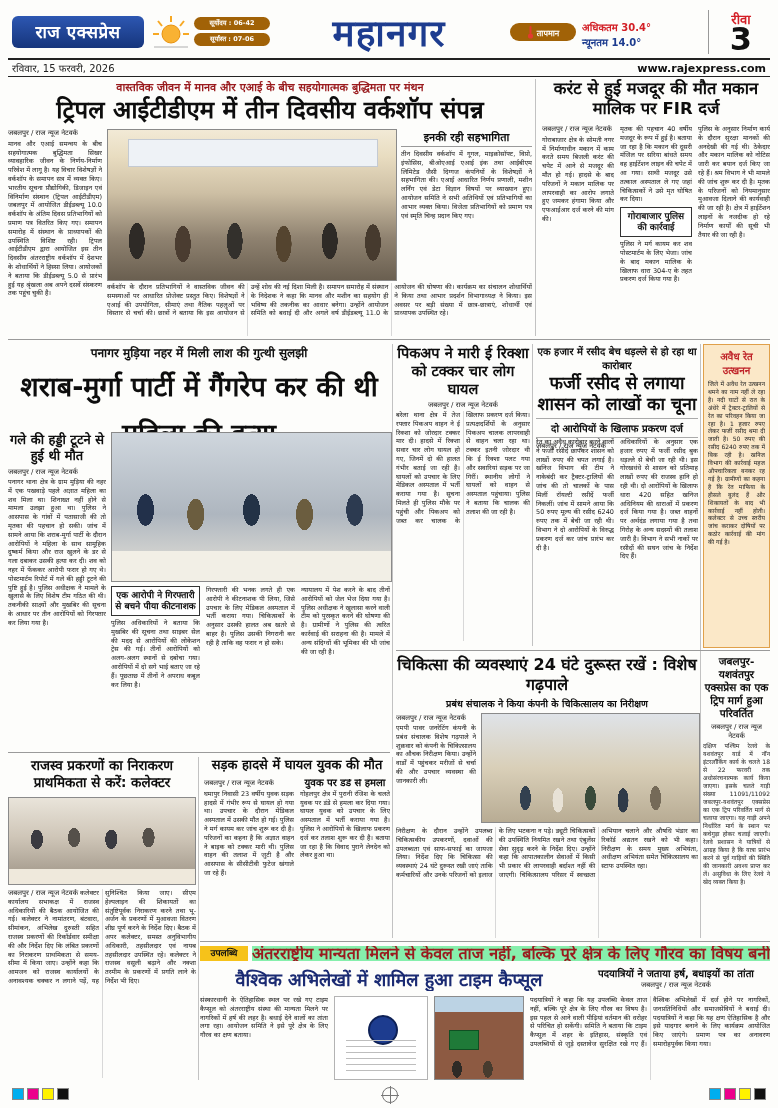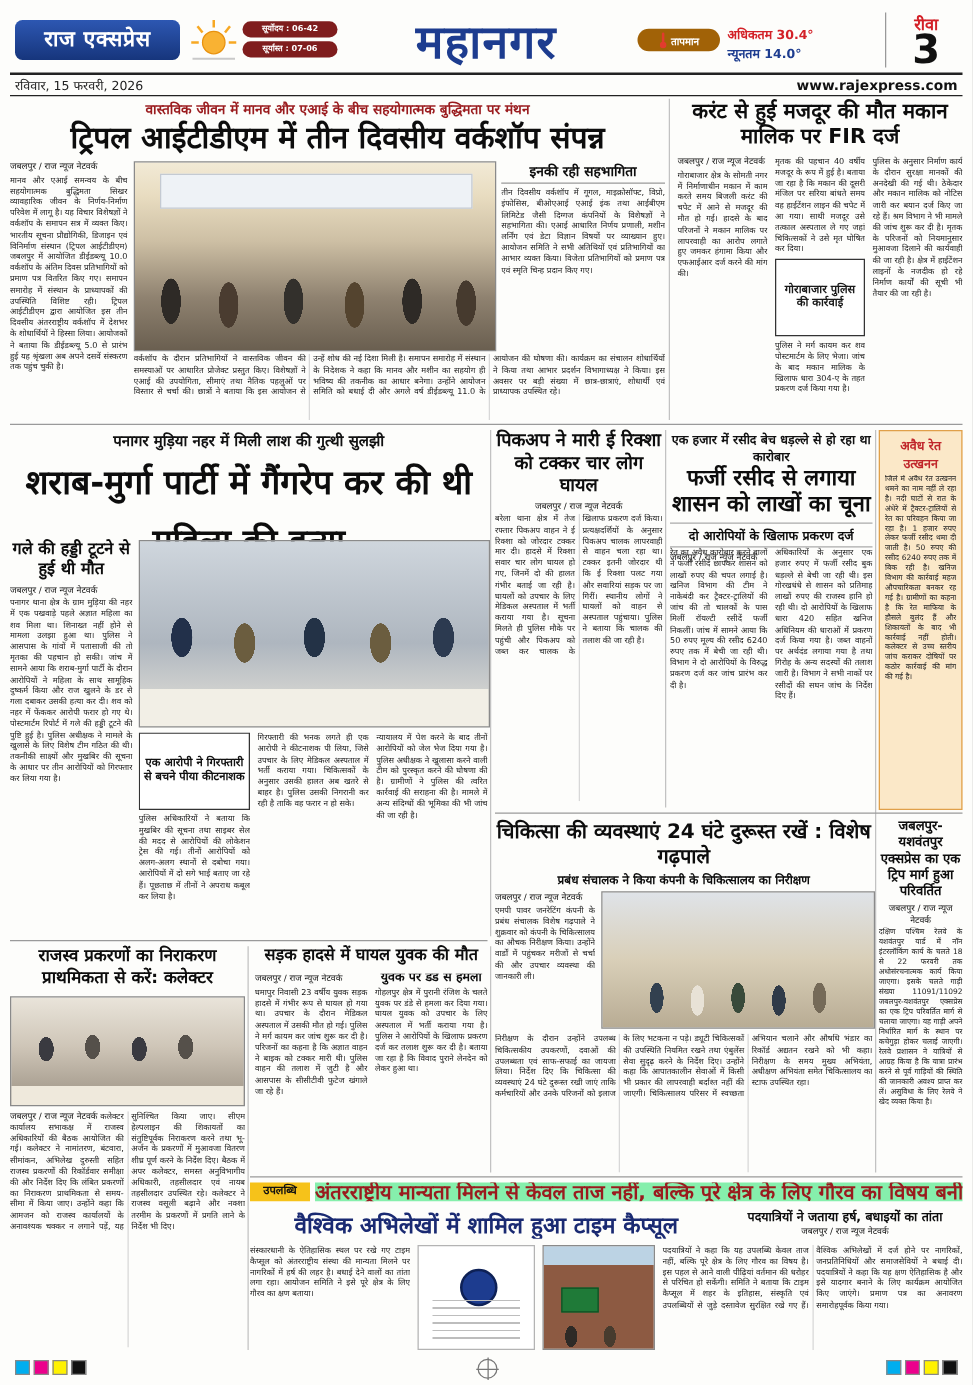--- a/index.html
+++ b/index.html
@@ -4,21 +4,21 @@
 <style>
   html,body{margin:0;padding:0;background:#dcdcdc;}
   .page{position:relative;width:778px;height:1108px;margin:0 auto;background:#fdfdfb;
         font-family:"DejaVu Sans","Liberation Sans",sans-serif;color:#111;overflow:hidden;}
   .abs{position:absolute;}
   
   .logo-box{left:12px;top:16px;width:132px;height:32px;border-radius:6px;
     background:linear-gradient(180deg,#2d57b2 0%,#16357c 100%);color:#fff;font-weight:bold;
     font-size:17px;line-height:32px;text-align:center;letter-spacing:.5px;}
   .sun-wrap{left:150px;top:14px;width:42px;height:38px;}
-  .sun-pill{left:194px;width:76px;height:13px;background:#7f1d1d;color:#fff;border-radius:7px;
+  .sun-pill{left:194px;width:76px;height:13px;background:#a16207;color:#fff;border-radius:7px;
     font-size:6.5px;font-weight:bold;text-align:center;line-height:13px;}
   .paper-title{left:239px;top:6px;width:300px;text-align:center;font-size:37px;font-weight:bold;
     color:#1d3c8f;letter-spacing:1px;}
   .temp-pill{left:510px;top:23px;width:66px;height:18px;background:#a16207;color:#fff;border-radius:9px;
     font-size:8px;font-weight:bold;display:flex;align-items:center;justify-content:center;gap:3px;}
   .temp-max{left:582px;top:20px;font-size:10px;font-weight:bold;color:#d32027;}
   .temp-min{left:582px;top:35px;font-size:10px;font-weight:bold;color:#1d3c8f;}
   .mast-div{left:708px;top:10px;width:1px;height:44px;background:#999;}
   .edition{left:712px;top:10px;width:58px;text-align:center;font-size:13px;font-weight:bold;color:#d32027;}
   .page-num{left:712px;top:20px;width:58px;text-align:center;font-size:32px;font-weight:bold;color:#111;}
@@ -30,21 +30,21 @@
   
   .kicker{font-weight:bold;text-align:center;}
   .kicker-red{color:#9a1b1e;}
   .headline{font-weight:bold;text-align:center;color:#0d0d0d;}
   .byline{font-size:7px;font-weight:normal;color:#111;margin-bottom:2px;}
   .body-text{font-size:6.5px;line-height:8.8px;text-align:justify;color:#1a1a1a;overflow:hidden;}
   .cols2{column-count:2;column-gap:6px;column-rule:1px solid #d8d8d8;}
   .cols3{column-count:3;column-gap:6px;column-rule:1px solid #d8d8d8;}
   .flexcols{display:flex;gap:6px;}
   .flexcols>div{flex:1;overflow:hidden;}
-  .inbox{border:1.5px solid #333;padding:19px 2px;font-size:9px;font-weight:bold;text-align:center;
+  .inbox{border:1.5px solid #333;padding:3px 2px;font-size:9px;font-weight:bold;text-align:center;
     line-height:11px;margin:3px 0;background:#fff;}
   .vline{width:1px;background:#c2c2c2;}
   .hline{height:1px;background:#9a9a9a;}
   
   .photo{position:absolute;border:1px solid #8a8a8a;overflow:hidden;}
   .ph-workshop{background:
     radial-gradient(ellipse 13px 30px at 10% 74%,#2e2a26 60%,transparent 61%),
     radial-gradient(ellipse 13px 30px at 26% 76%,#4a3c30 60%,transparent 61%),
     radial-gradient(ellipse 13px 30px at 44% 74%,#33302c 60%,transparent 61%),
     radial-gradient(ellipse 13px 30px at 61% 76%,#54442f 60%,transparent 61%),

